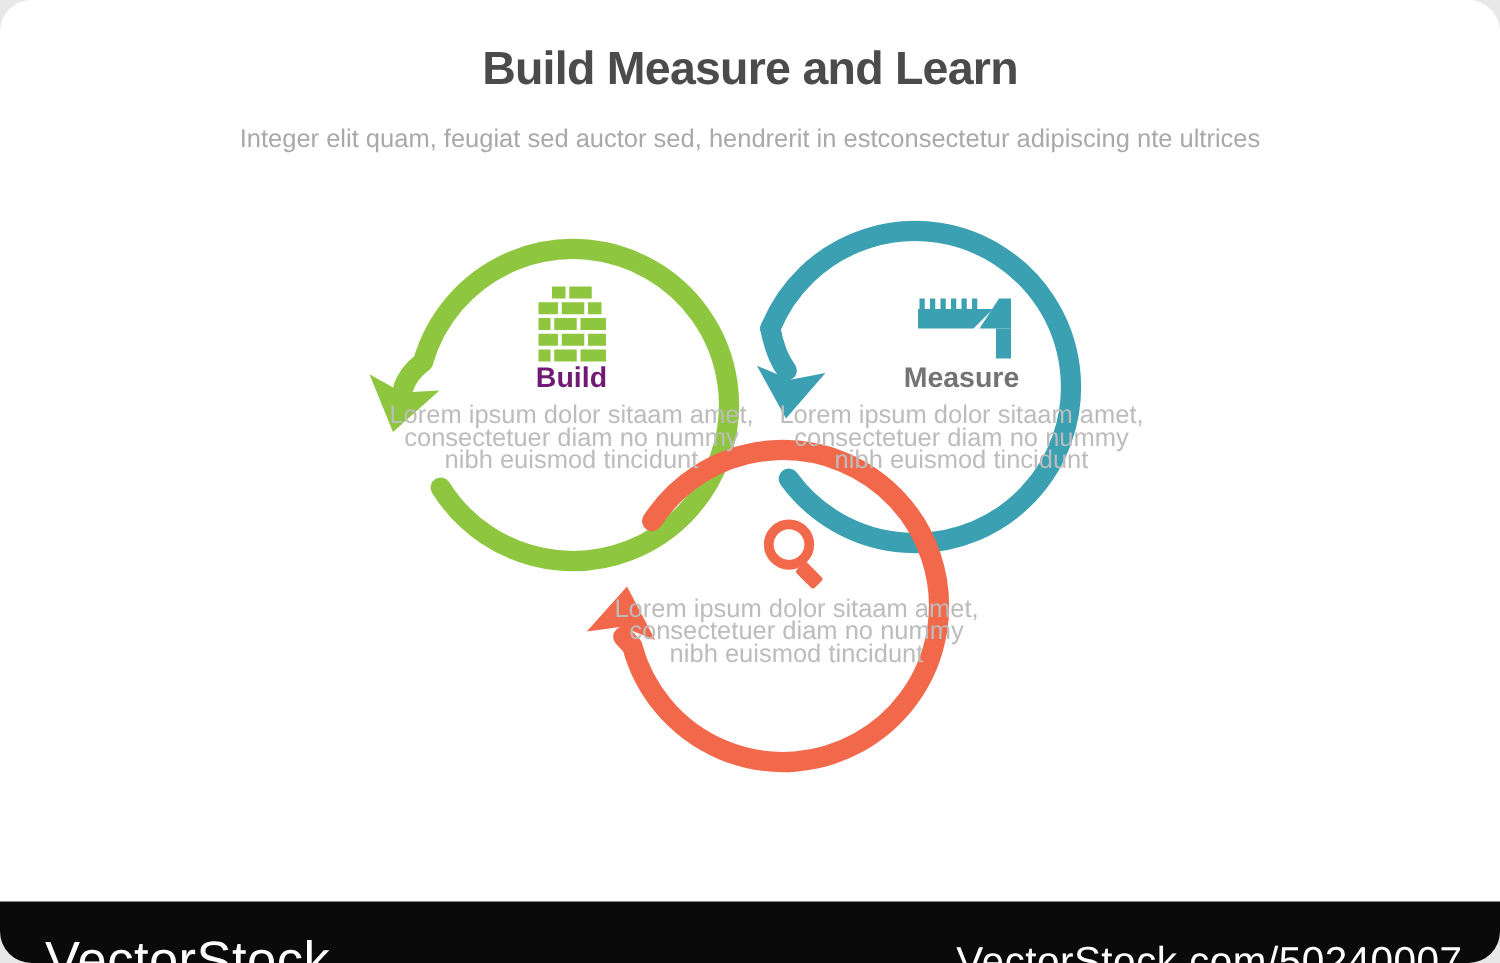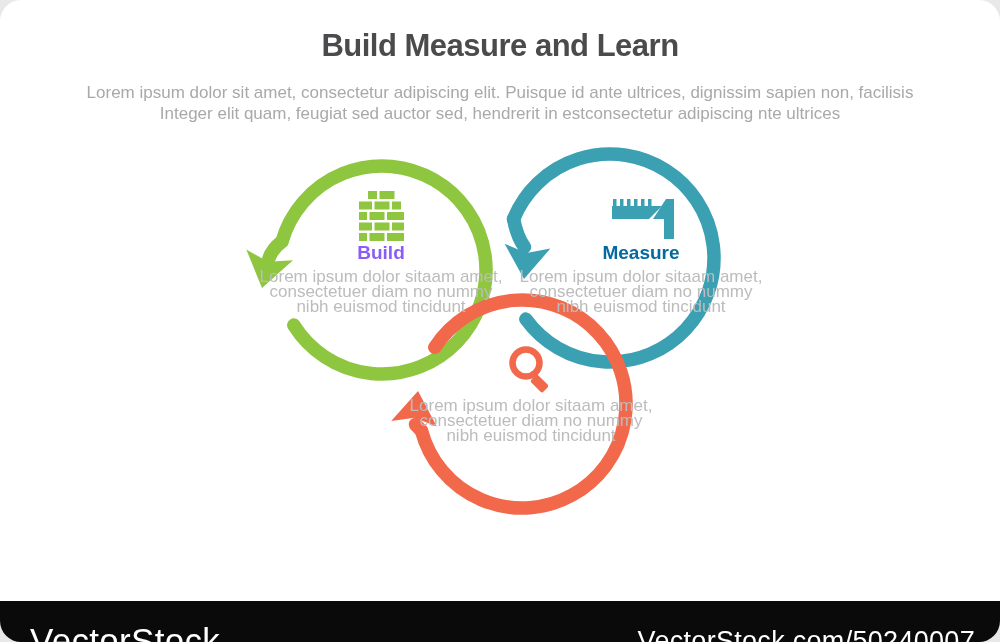--- a/index.html
+++ b/index.html
@@ -15,22 +15,22 @@
     color:#4b4b4d;letter-spacing:-0.5px;
   }
   .subtitle{
     position:absolute;left:0;top:82px;width:1000px;text-align:center;
     font-size:17px;line-height:21px;color:#a9a9ab;font-weight:400;
   }
   .diagram{position:absolute;left:0;top:0;}
   .arc{fill:none;stroke-width:13.5px;stroke-linecap:round;}
   .step-text{position:absolute;text-align:center;transform:translateX(-50%);}
   .step-label{font-size:19px;font-weight:700;line-height:24px;margin-bottom:4px;}
-  .step-label.green{color:#8b5cf6;}
-  .step-label.teal{color:#0369a1;}
+  .step-label.green{color:#701a75;}
+  .step-label.teal{color:#737373;}
   .step-label.orange{color:#f2684b;}
   .step-desc{font-size:17px;line-height:15px;color:#bcbcbc;white-space:nowrap;}
   .bar{
     position:absolute;left:0;top:562px;width:1000px;height:80px;
     background:#0a0a0a;color:#ffffff;margin-top:39px;
   }
   .bar-logo{
     position:absolute;left:30px;top:0;height:80px;line-height:80px;
     font-size:35px;font-weight:500;letter-spacing:0.3px;
   }
@@ -40,21 +40,20 @@
   }
 </style>
 </head>
 <body>
 
 <div class="stage">
 
   <div class="title">Build Measure and Learn</div>
 
   <div class="subtitle">
-    <div>Lorem ipsum dolor sit amet, consectetur adipiscing elit. Puisque id ante ultrices, dignissim sapien non, facilisis</div>
     <div>Integer elit quam, feugiat sed auctor sed, hendrerit in estconsectetur adipiscing nte ultrices</div>
   </div>
 
   <svg class="diagram" width="1000" height="642" viewBox="0 0 1000 642">
 
     <g>
       <path class="arc" stroke="#8fc640" d="M 293.81 325.11 A 104 104 0 1 0 282.03 241.34"></path>
       <path class="arc" stroke="#8fc640" d="M 282.03 241.34 Q 272 249 268.9 258.5"></path>
       <polygon fill="#8fc640" points="262,288 246.3,249.5 268.1,261.7 293,260.3"></polygon>
     </g>

